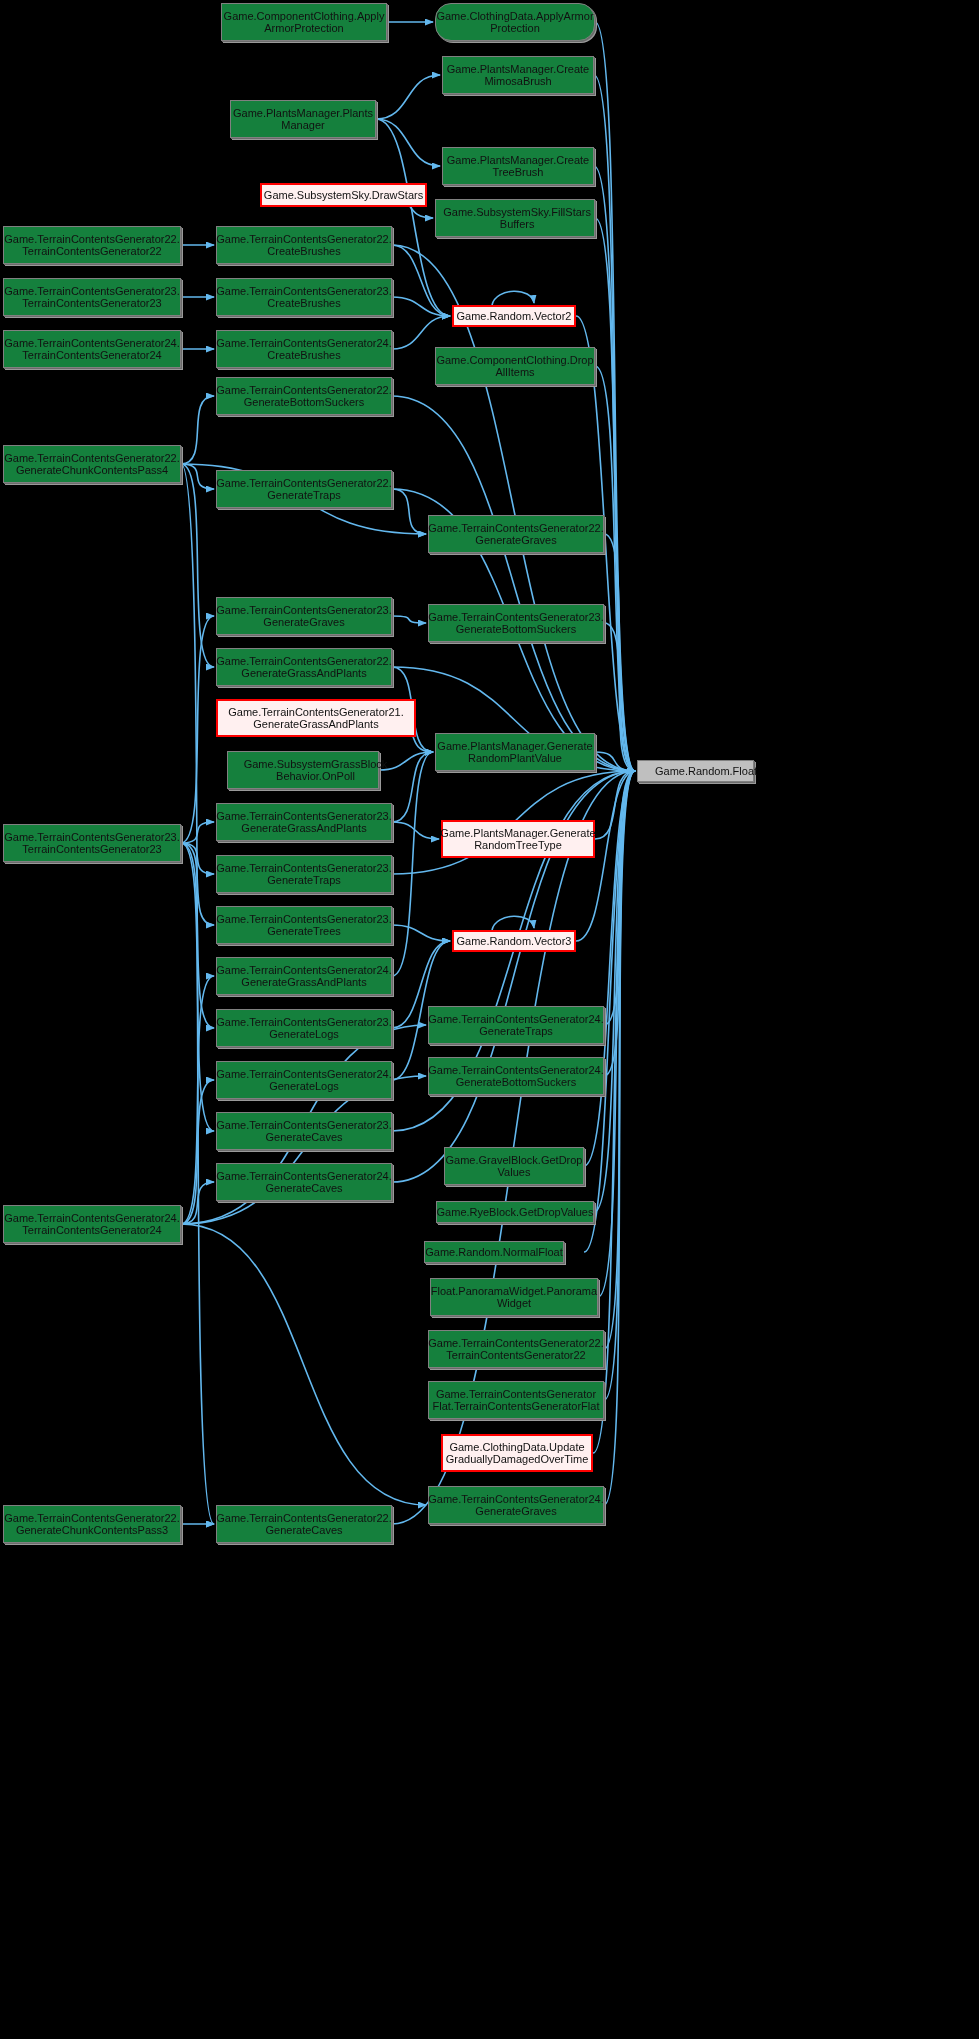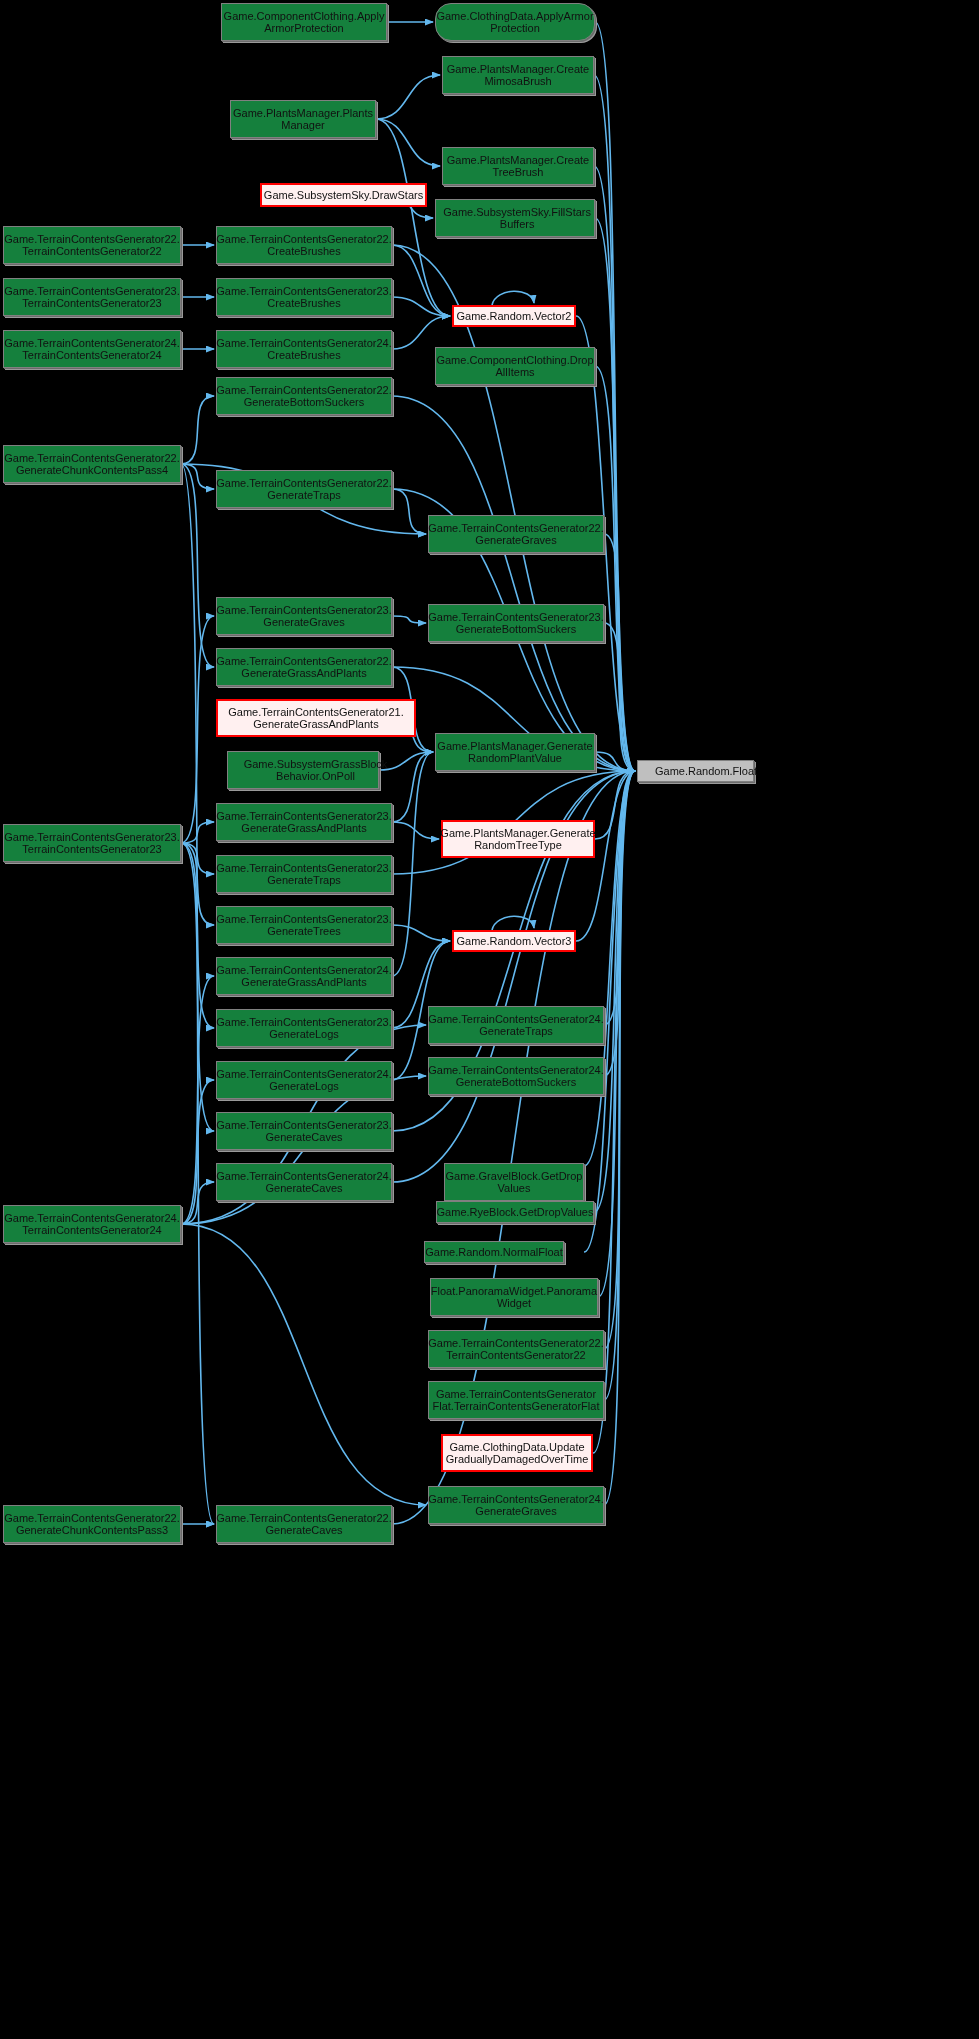--- a/index.html
+++ b/index.html
@@ -244,21 +244,21 @@
 GenerateBottomSuckers</span>
       </div>
       <div class="node" style="left: 216px; top: 1112px; width: 176px; height: 38px; font-size: 11px;">
         <span>Game.TerrainContentsGenerator23.
 GenerateCaves</span>
       </div>
       <div class="node" style="left: 216px; top: 1163px; width: 176px; height: 38px; font-size: 11px;">
         <span>Game.TerrainContentsGenerator24.
 GenerateCaves</span>
       </div>
-      <div class="node" style="left: 444px; top: 1147px; width: 140px; height: 38px; font-size: 11px; margin-top: 16px;">
+      <div class="node" style="left: 444px; top: 1147px; width: 140px; height: 38px; font-size: 11px;">
         <span>Game.GravelBlock.GetDrop
 Values</span>
       </div>
       <div class="node" style="left: 3px; top: 1205px; width: 178px; height: 38px; font-size: 11px;">
         <span>Game.TerrainContentsGenerator24.
 TerrainContentsGenerator24</span>
       </div>
       <div class="node" style="left: 436px; top: 1201px; width: 158px; height: 22px; font-size: 11px; align-items: center;">
         <span>Game.RyeBlock.GetDropValues</span>
       </div>

